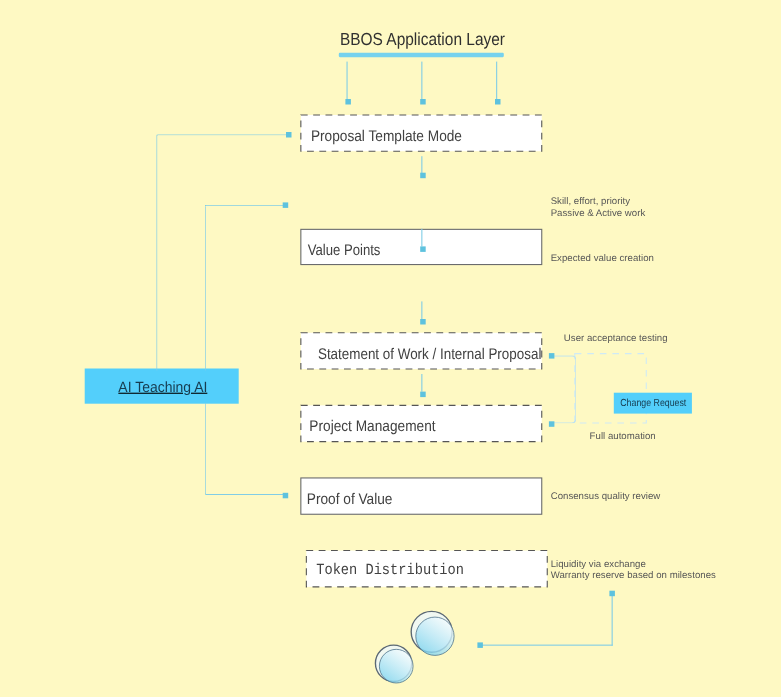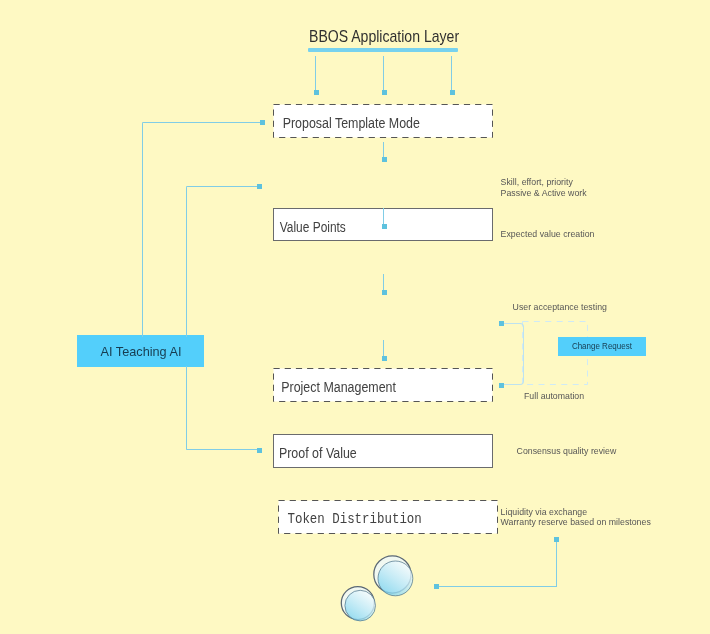--- a/index.html
+++ b/index.html
@@ -64,20 +64,26 @@
   </div>
 
   <div class="node" style="left:273px;top:160px;width:220px;height:33px;margin-top:48px;">
     <svg width="220" height="33" viewBox="0 0 220 33">
         <rect x="0.5" y="0.5" width="219" height="32" fill="#ffffff" stroke="#6a6b6d" stroke-width="1"></rect>
       </svg>
     <span class="node-label" style="transform:scaleX(.852)">Value Points</span>
   </div>
 
 
+  <div class="node" style="left:273px;top:302px;width:220px;height:34px;">
+    <svg width="220" height="34" viewBox="0 0 220 34">
+        <rect x="0.5" y="0.5" width="219" height="33" fill="#ffffff" stroke="#555555" stroke-width="1" stroke-dasharray="6.2 5.0"></rect>
+      </svg>
+    <span class="node-label" style="transform:scaleX(.871)">Statement of Work / Internal Proposal</span>
+  </div>
 
   <div class="node" style="left:273px;top:368px;width:220px;height:34px;">
     <svg width="220" height="34" viewBox="0 0 220 34">
         <rect x="0.5" y="0.5" width="219" height="33" fill="#ffffff" stroke="#555555" stroke-width="1" stroke-dasharray="6.2 5.0"></rect>
       </svg>
     <span class="node-label">Project Management</span>
   </div>
 
   <div class="node" style="left:273px;top:434px;width:184px;height:34px;">
     <svg width="220" height="34" viewBox="0 0 220 34">
@@ -98,21 +104,21 @@
 
   <div class="vline" style="left:383px;top:208px;width:1px;height:16px;"></div>
   <div class="sq" style="left:381.5px;top:224px;width:5px;height:5px;"></div>
 
   <div class="vline" style="left:383px;top:274px;width:1px;height:16px;"></div>
   <div class="sq" style="left:381.5px;top:290px;width:5px;height:5px;"></div>
 
   <div class="vline" style="left:383px;top:340px;width:1px;height:16px;"></div>
   <div class="sq" style="left:381.5px;top:356px;width:5px;height:5px;"></div>
 
-  <div class="chip" style="left:77px;top:335px;width:127px;height:32px;font-size:13.5px;">
+  <div class="chip" style="left:77px;top:335px;width:140px;height:32px;font-size:13.5px;text-decoration:underline;">
     <span class="chip-label">AI Teaching AI</span>
   </div>
 
   <div class="cline" style="left:142px;top:122px;width:119px;height:215px;
        border-left-width:1px;border-top-width:1px;border-top-left-radius:1.5px;"></div>
   <div class="sq" style="left:259.5px;top:119.5px;width:5px;height:5px;"></div>
 
   <div class="cline" style="left:186px;top:186px;width:74px;height:151px;
        border-left-width:1px;border-top-width:1px;border-top-left-radius:1.5px;"></div>
   <div class="sq" style="left:257.3px;top:184.1px;width:5px;height:5px;"></div>
@@ -127,30 +133,30 @@
       </svg>
   </div>
 
   <div class="cline" style="left:501px;top:323px;width:22.5px;height:62px;
        border-color:#bde2f0;
        border-right-width:1px;border-top-width:1px;border-bottom-width:1px;
        border-top-right-radius:4px;border-bottom-right-radius:4px;"></div>
   <div class="sq" style="left:499px;top:320.5px;width:5px;height:5px;"></div>
   <div class="sq" style="left:499px;top:382.5px;width:5px;height:5px;"></div>
 
-  <div class="chip" style="left:558px;top:337px;width:88px;height:18.5px;font-size:9.3px;">
+  <div class="chip" style="left:558px;top:357px;width:71px;height:18.5px;font-size:9.3px;">
     <span class="chip-label" style="transform:scaleX(.86);top:0;left:0">Change Request</span>
   </div>
 
   <div class="note" style="left:500.6px;top:177.2px;">Skill, effort, priority
 Passive &amp; Active work</div>
   <div class="note" style="left:500.6px;top:229px;">Expected value creation</div>
   <div class="note" style="left:512.6px;top:301.6px;">User acceptance testing</div>
-  <div class="note" style="left:524px;top:390.6px;">Full automation</div>
-  <div class="note" style="left:500.6px;top:445.5px;margin-left:16px;">Consensus quality review</div>
+  <div class="note" style="left:536px;top:390.6px;">Full automation</div>
+  <div class="note" style="left:500.6px;top:445.5px;">Consensus quality review</div>
   <div class="note" style="left:500.6px;top:506.5px;">Liquidity via exchange
 Warranty reserve based on milestones</div>
 
   <div class="vline" style="left:556px;top:541px;width:1px;height:46px;"></div>
   <div class="hline" style="left:437px;top:586px;width:120px;height:1px;"></div>
   <div class="sq" style="left:554px;top:536.5px;width:5px;height:5px;"></div>
   <div class="sq" style="left:434.2px;top:584px;width:5px;height:5px;"></div>
 
   <svg class="bubbles" width="110" height="85" viewBox="0 0 110 85" style="position:absolute;left:330px;top:549px;">
     <defs>

